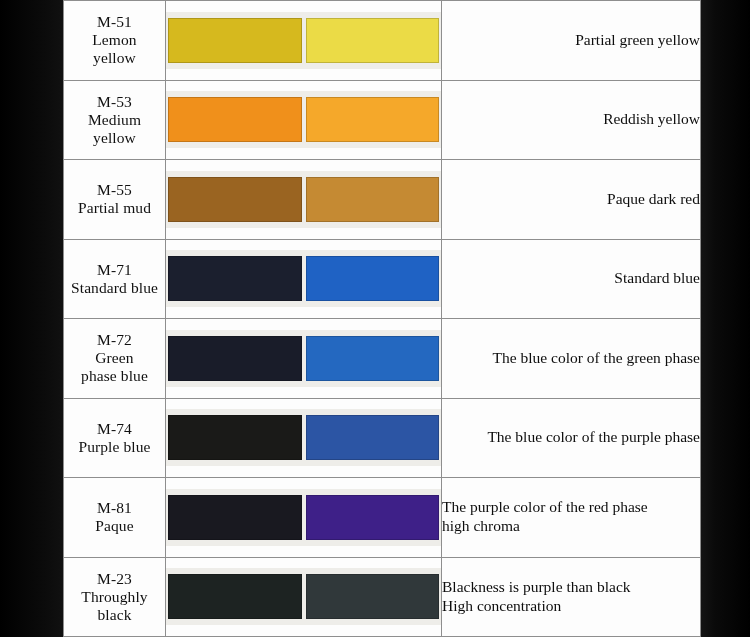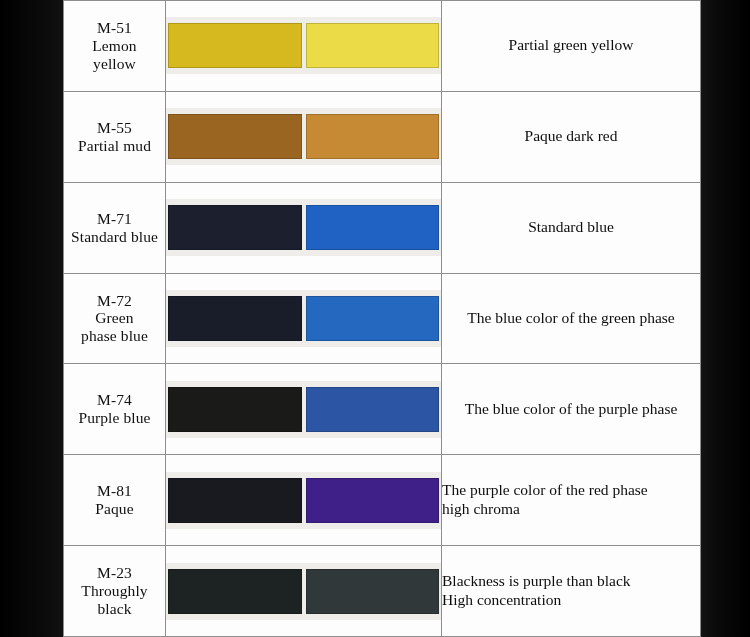--- a/index.html
+++ b/index.html
@@ -81,21 +81,21 @@
     box-shadow: inset 0 0 0 1px rgba(0,0,0,0.18);
   }
 
   .desc-cell {
     font-size: 15.5px;
     line-height: 1.22;
     color: #0d0d0d;
     padding: 0 4px 0 10px;
   }
   .desc-cell .desc-line { display: block; white-space: nowrap; }
-  .desc-cell.center { text-align: center; }
+  .desc-cell.center { text-align: right; }
 </style>
 </head>
 <body>
 
 <div id="page">
 
   <div class="band left"></div>
   <div class="band right"></div>
 
   <table id="chart-table">
@@ -116,20 +116,36 @@
               <div class="swatch" style="background: rgb(214, 185, 30);"></div>
               <div class="swatch" style="background: rgb(235, 219, 70);"></div>
             </div>
           </td>
           <td class="desc-cell center">
             <span class="desc-line">Partial green yellow</span>
           </td>
         </tr>
         <tr>
           <td class="code-cell">
+            <span class="code-id">M-53</span>
+            <span class="code-name">Medium</span>
+            <span class="code-name">yellow</span>
+          </td>
+          <td class="swatch-cell">
+            <div class="swatch-wrap">
+              <div class="swatch" style="background: rgb(240, 144, 27);"></div>
+              <div class="swatch" style="background: rgb(245, 168, 42);"></div>
+            </div>
+          </td>
+          <td class="desc-cell center">
+            <span class="desc-line">Reddish yellow</span>
+          </td>
+        </tr>
+        <tr>
+          <td class="code-cell">
             <span class="code-id">M-55</span>
             <span class="code-name">Partial mud</span>
           </td>
           <td class="swatch-cell">
             <div class="swatch-wrap">
               <div class="swatch" style="background: rgb(154, 100, 33);"></div>
               <div class="swatch" style="background: rgb(197, 138, 51);"></div>
             </div>
           </td>
           <td class="desc-cell center">

